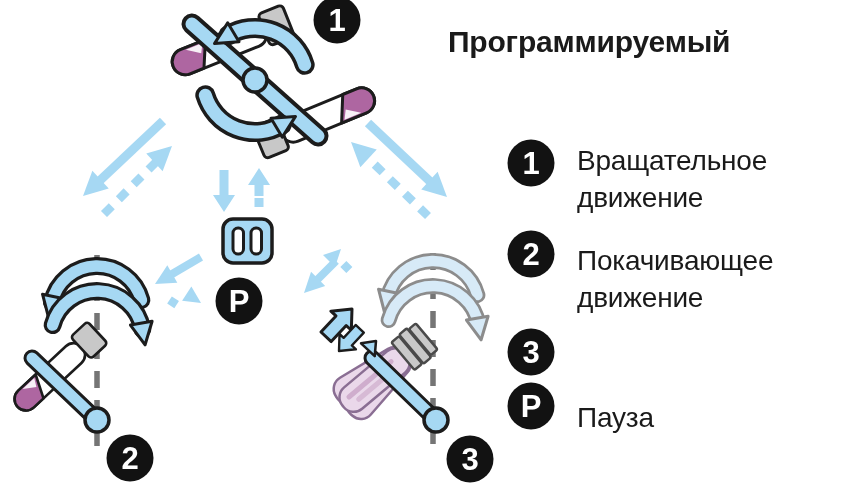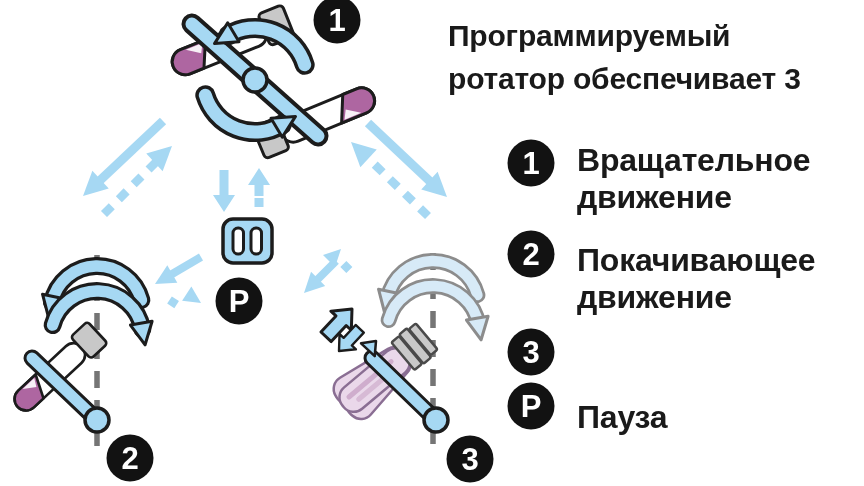--- a/index.html
+++ b/index.html
@@ -7,26 +7,26 @@
     position:relative;width:864px;height:486px;background:#fff;overflow:hidden;
     font-family:"Liberation Sans",sans-serif;color:#1a1a1a;
   }
   #art{position:absolute;left:0;top:0;}
   .badge{
     position:absolute;width:47px;height:47px;border-radius:50%;
     background:#121212;color:#fff;display:flex;align-items:center;justify-content:center;
     font-weight:bold;font-size:31px;line-height:1;transform:translate(-50%,-50%);
   }
   .intro{
-    position:absolute;left:448px;top:14px;width:410px;
+    position:absolute;left:448px;top:20px;width:410px;
     font-size:30px;line-height:43px;font-weight:600;letter-spacing:-0.2px;
   }
   .legend-label{
     position:absolute;left:577px;width:288px;
-    font-size:32px;line-height:37px;font-weight:700;letter-spacing:-0.2px;
+    font-size:28px;line-height:37px;font-weight:400;letter-spacing:-0.2px;
   }
 </style>
 </head>
 <body>
 
 <div id="stage">
 
   <svg id="art" width="864" height="486" viewBox="0 0 864 486">
     <defs>
       <g id="tube">
@@ -144,21 +144,20 @@
     </g>
   </svg>
 
   <div class="badge" style="left:337px;top:20px;">1</div>
   <div class="badge" style="left:130px;top:458px;">2</div>
   <div class="badge" style="left:470px;top:459px;">3</div>
   <div class="badge" style="left:239px;top:301px;">P</div>
 
   <div class="intro">
     <div>Программируемый</div>
-    <div>ротатор обеспечивает 3</div>
   </div>
 
   <div class="badge" style="left:531px;top:163px;">1</div>
   <div class="legend-label" style="top:142px;">Вращательное движение</div>
 
   <div class="badge" style="left:531px;top:254px;">2</div>
   <div class="legend-label" style="top:233px;margin-top:9px;">Покачивающее движение</div>
 
   <div class="badge" style="left:531px;top:352px;">3</div>
 

